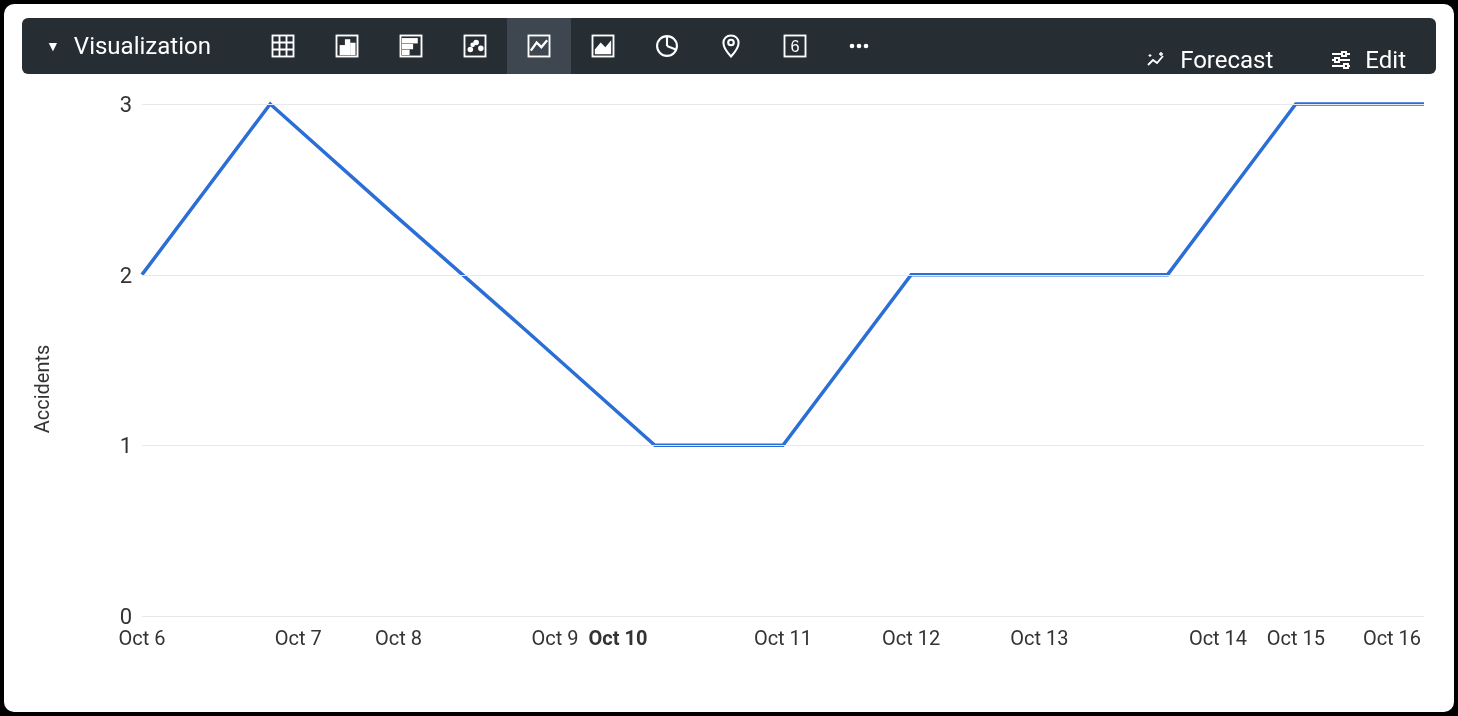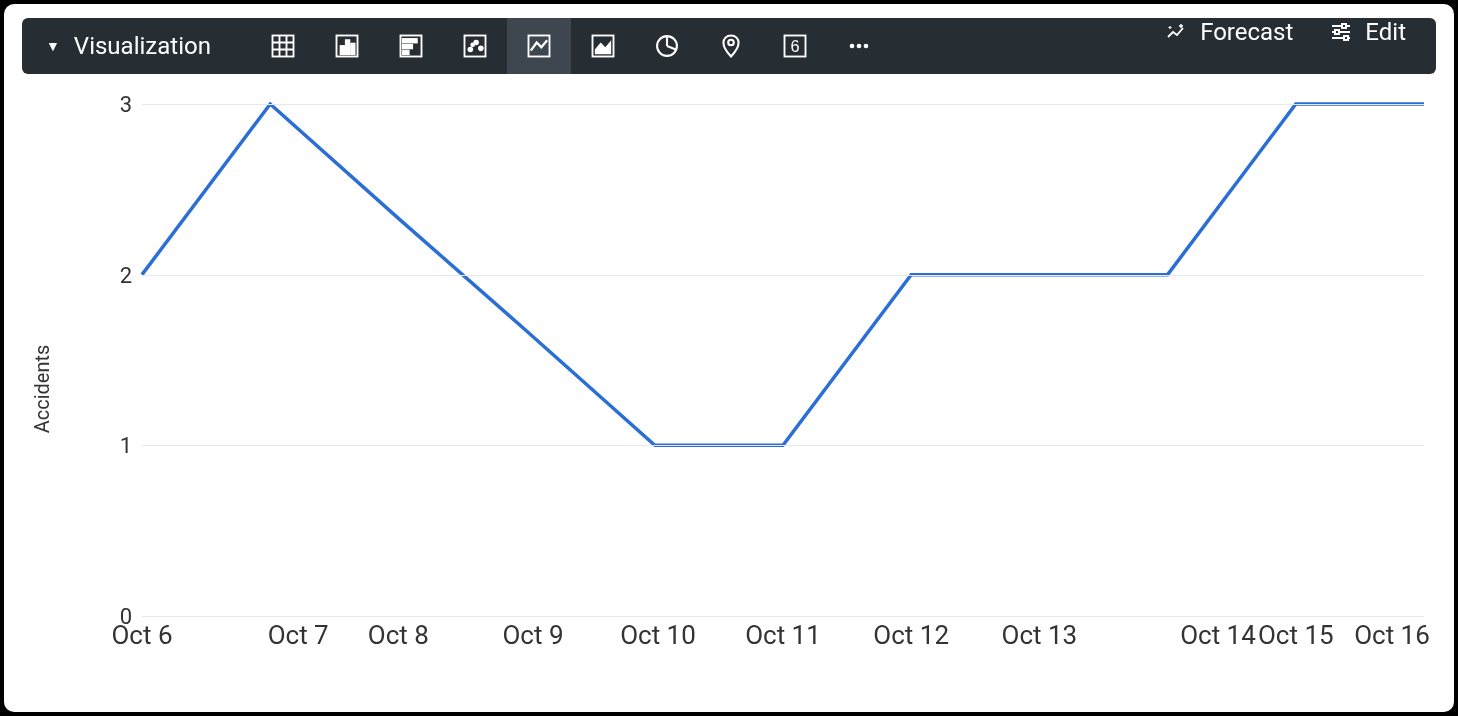--- a/index.html
+++ b/index.html
@@ -53,22 +53,22 @@
     justify-content: center;
     cursor: pointer;
   }
   .tb-icon svg { display:block; }
   .tb-icon.selected {
     background: #3e474f;
   }
   .tb-right {
     margin-left: auto;
     display: flex;
-    align-items: flex-start;
-    gap: 36px;
+    align-items: flex-end;
+    gap: 56px;
     padding-right: 30px;
     height: 100%;
   }
   .tb-action {
     display: flex;
     align-items: center;
     gap: 12px;
     cursor: pointer;
     font-size: 24px;
   }
@@ -105,21 +105,21 @@
     transform: translateY(-50%);
     font-size: 22px;
     color: #333;
     text-align: right;
     width: 30px;
   }
   .x-tick-label {
     position: absolute;
     bottom: 44px;
     transform: translateX(-50%);
-    font-size: 26px;
+    font-size: 20px;
     color: #333;
     white-space: nowrap;
   }
   .gridline {
     position: absolute;
     left: 120px; right: 12px;
     height: 0;
     border-top: 1px solid #e6e8eb;
   }
   .plotline {
@@ -248,22 +248,22 @@
       <div class="y-tick-label" style="top: 532px;">0</div>
       <div class="gridline" style="top: 361.333px;"></div>
       <div class="y-tick-label" style="top: 361.333px;">1</div>
       <div class="gridline" style="top: 190.667px;"></div>
       <div class="y-tick-label" style="top: 190.667px;">2</div>
       <div class="gridline" style="top: 20px;"></div>
       <div class="y-tick-label" style="top: 20px;">3</div>
       <div class="x-tick-label" style="left: 120px;">Oct 6</div>
       <div class="x-tick-label" style="left: 248.2px; margin-left: 28px;">Oct 7</div>
       <div class="x-tick-label" style="left: 376.4px; text-align: right;">Oct 8</div>
-      <div class="x-tick-label" style="left: 511px;">Oct 9</div>
-      <div class="x-tick-label" style="left: 636px;">Oct 10</div>
+      <div class="x-tick-label" style="left: 533px;">Oct 9</div>
+      <div class="x-tick-label" style="left: 596px; font-weight: bold;">Oct 10</div>
       <div class="x-tick-label" style="left: 761px;">Oct 11</div>
       <div class="x-tick-label" style="left: 889.2px;">Oct 12</div>
       <div class="x-tick-label" style="left: 1017.4px;">Oct 13</div>
       <div class="x-tick-label" style="left: 1196px; margin-top: 15px;">Oct 14</div>
       <div class="x-tick-label" style="left: 1273.8px;">Oct 15</div>
       <div class="x-tick-label" style="left: 1370px;">Oct 16</div>
     </div>
 
 </div>
 

